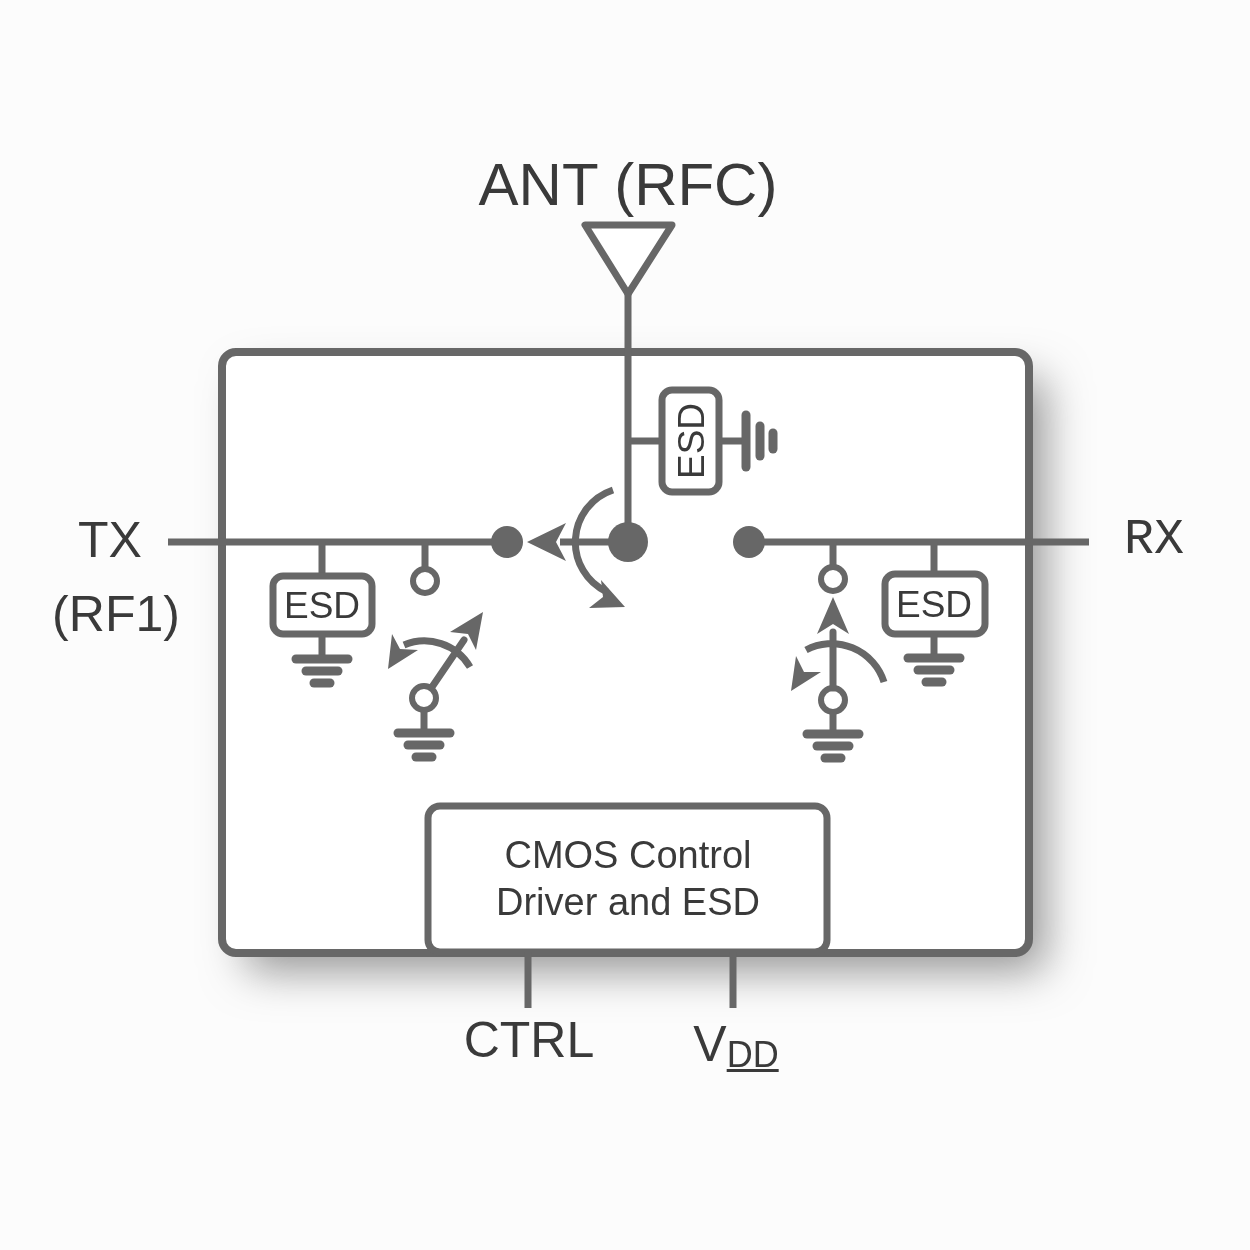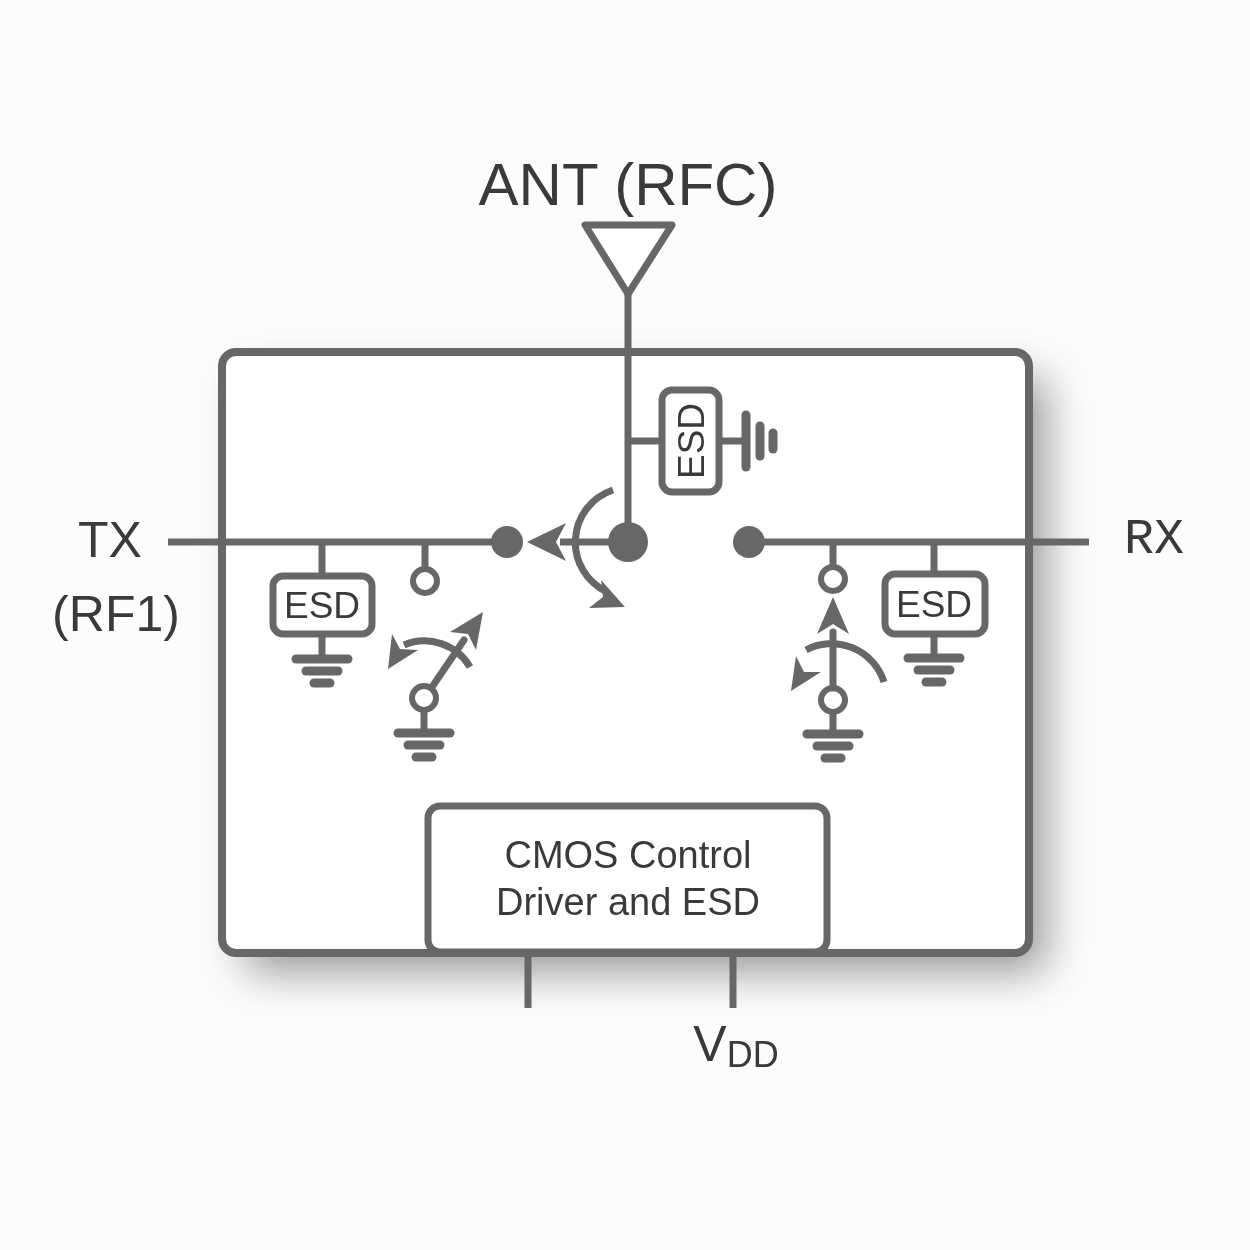--- a/index.html
+++ b/index.html
@@ -38,21 +38,21 @@
     transform:translate(-50%,-50%);
     white-space:nowrap;
     color:var(--text);
     line-height:1;
   }
   .lbl.rot{transform:translate(-50%,-50%) rotate(-90deg);}
   .f-port{font-size:50px;}
   .f-ant{font-size:60px;}
   .f-esd{font-size:37px;}
   .f-cmos{font-size:38px;}
-  .sub{font-size:0.72em;position:relative;bottom:-0.18em;}
+  .sub{font-size:0.72em;position:relative;bottom:-0.18em;text-decoration:underline;}
 </style>
 </head>
 <body>
 
 <div class="stage">
 
   <div class="chip-shadow"></div>
 
   <svg width="1250" height="1250" viewBox="0 0 1250 1250">
 
@@ -155,15 +155,16 @@
 
   <div class="lbl f-port" style="left:1154px;top:540px;font-family:Liberation Mono, monospace;">RX</div>
 
   <div class="lbl rot f-esd" style="left:691px;top:441px;">ESD</div>
   <div class="lbl f-esd" style="left:322px;top:605px;">ESD</div>
   <div class="lbl f-esd" style="left:934px;top:604px;">ESD</div>
 
   <div class="lbl f-cmos" style="left:628px;top:855px;">CMOS Control</div>
   <div class="lbl f-cmos" style="left:628px;top:902px;text-align:right;">Driver and ESD</div>
 
+  <div class="lbl f-port" style="left:529px;top:1040px;">CTRL</div>
   <div class="lbl f-port" style="left:736px;top:1044px;"><span>V</span><span class="sub">DD</span></div>
 
 </div>
 
 </body></html>

